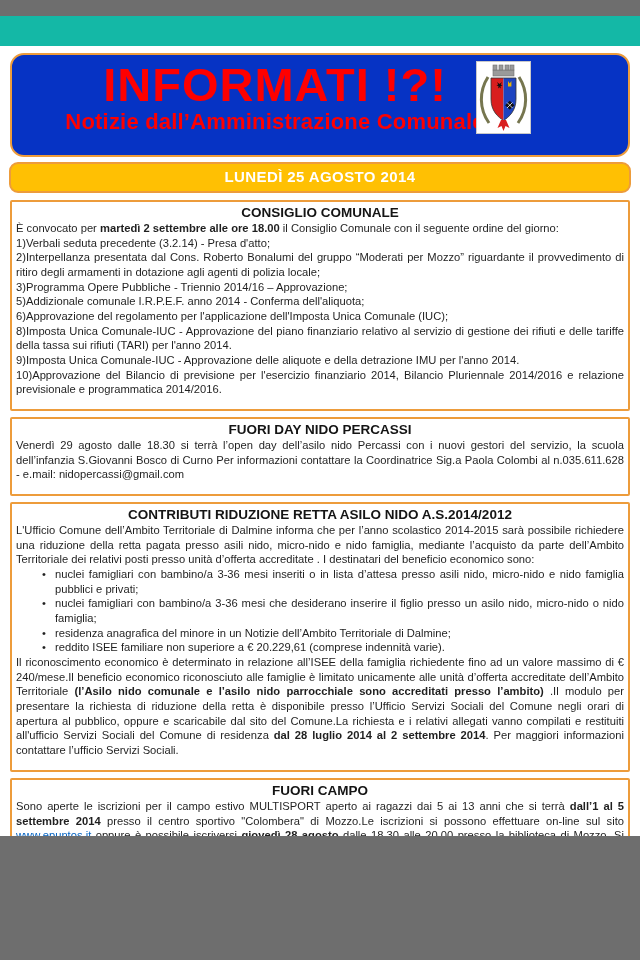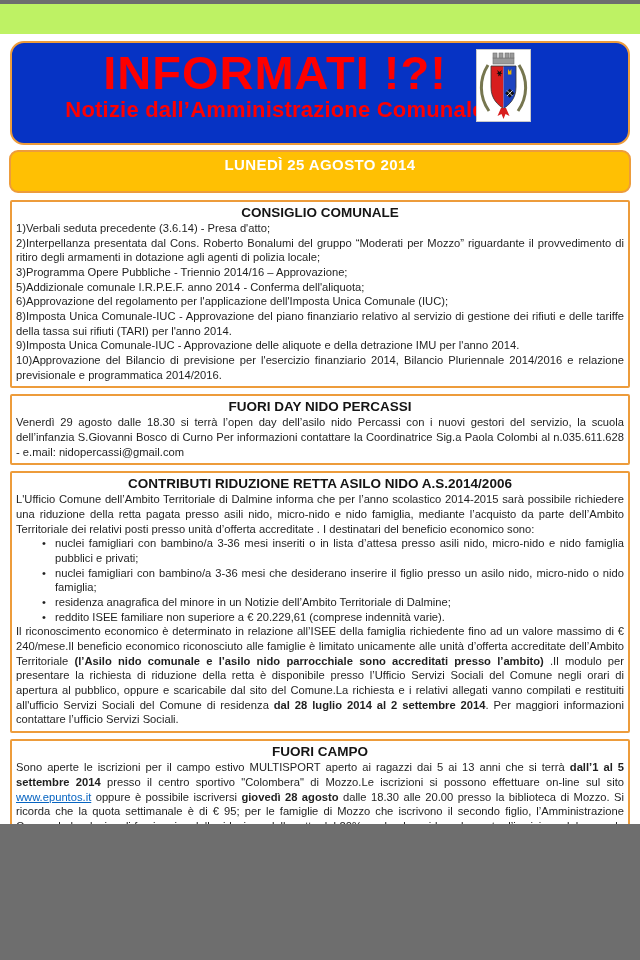--- a/index.html
+++ b/index.html
@@ -1,36 +1,36 @@
 <!DOCTYPE html>
 <html><head>
 <meta charset="utf-8">
 <style>
   * { box-sizing: border-box; margin: 0; padding: 0; }
   html,body { background:#6e6e6e; }
   body { font-family: "Liberation Sans", sans-serif; }
-  .screen { width:640px; height:820px; background:#bef264; overflow:hidden; margin:4px auto; position:relative; }
+  .screen { width:640px; height:820px; background:#14b8a6; overflow:hidden; margin:16px auto; position:relative; }
   .page { position:absolute; top:30px; left:0; width:640px; min-height:908px; background:#ffffff; padding-top:7px; }
 
   
   .masthead { position:relative; margin:0 10px; height:104px; background:#0633c4;
               border:2px solid #ed9c3b; border-radius:14px; }
   .masthead-text { text-align:center; padding:6px 118px 0 28px; }
   .title { color:#fe0000; font-weight:700; font-size:47px; line-height:1.04; letter-spacing:1px; }
   .subtitle { color:#fe0000; font-weight:700; font-size:22px; line-height:1.05; letter-spacing:0.2px; }
   .crest { position:absolute; top:6px; right:97px; width:55px; height:73px; background:#ffffff; }
   .crest svg { display:block; width:55px; height:73px; }
 
   
   .date-banner { margin:5px 9px 7px; background:#ffc003; border:2px solid #ed9c3b; border-radius:9px;
-                 text-align:center; padding:4px 0 17px; }
+                 text-align:center; padding:4px 0 5px; }
   .date-banner span { color:#ffffff; font-weight:700; font-size:15px; letter-spacing:0.4px; }
 
   
-  .box { border:2px solid #ed9c3b; border-radius:2px; margin:0 10px 6px; padding:1px 4px 4px; background:#ffffff; }
+  .box { border:2px solid #ed9c3b; border-radius:2px; margin:0 10px 6px; padding:1px 4px 12px; background:#ffffff; }
   .sec-title { text-align:center; font-size:13.5px; font-weight:700; color:#141414; margin:2px 0 1px; }
   .para { font-size:11.2px; line-height:1.31; color:#1f1f1f; text-align:justify; }
   .b { font-weight:700; }
   .link { color:#0563c1; text-decoration:underline; cursor:pointer; }
   .bullet-row { display:flex; }
   .dot { width:13px; margin-left:26px; font-size:11.2px; line-height:1.31; color:#1f1f1f; }
   .li-text { flex:1; font-size:11.2px; line-height:1.31; color:#1f1f1f; text-align:justify; }
 </style>
 </head>
 <body>
@@ -72,35 +72,36 @@
       </div>
     </header>
 
     <div class="date-banner">
       <span>LUNEDÌ 25 AGOSTO 2014</span>
     </div>
 
     <main id="sections">
         <section class="box">
           <h2 class="sec-title">CONSIGLIO COMUNALE</h2>
-          <div class="para"><span>1)Verbali seduta precedente (3.6.14) - Presa d'atto;</span></div>
+          <div class="para"><span>È convocato per </span><span class="b">martedì 2 settembre alle ore 18.00</span><span> il Consiglio Comunale con il seguente ordine del giorno:</span></div>
+          <div class="para"><span>1)Verbali seduta precedente (3.2.14) - Presa d'atto;</span></div>
           <div class="para"><span>2)Interpellanza presentata dal Cons. Roberto Bonalumi del gruppo “Moderati per Mozzo” riguardante il provvedimento di ritiro degli armamenti in dotazione agli agenti di polizia locale;</span></div>
           <div class="para"><span>3)Programma Opere Pubbliche - Triennio 2014/16 – Approvazione;</span></div>
           <div class="para"><span>5)Addizionale comunale I.R.P.E.F. anno 2014 - Conferma dell'aliquota;</span></div>
           <div class="para"><span>6)Approvazione del regolamento per l'applicazione dell'Imposta Unica Comunale (IUC);</span></div>
           <div class="para"><span>8)Imposta Unica Comunale-IUC - Approvazione del piano finanziario relativo al servizio di gestione dei rifiuti e delle tariffe della tassa sui rifiuti (TARI) per l'anno 2014.</span></div>
           <div class="para"><span>9)Imposta Unica Comunale-IUC - Approvazione delle aliquote e della detrazione IMU per l'anno 2014.</span></div>
           <div class="para"><span>10)Approvazione del Bilancio di previsione per l'esercizio finanziario 2014, Bilancio Pluriennale 2014/2016 e relazione previsionale e programmatica 2014/2016.</span></div>
         </section>
         <section class="box">
           <h2 class="sec-title">FUORI DAY NIDO PERCASSI</h2>
           <div class="para"><span>Venerdì 29 agosto dalle 18.30 si terrà l’open day dell’asilo nido Percassi con i nuovi gestori del servizio, la scuola dell’infanzia S.Giovanni Bosco di Curno Per informazioni contattare la Coordinatrice Sig.a Paola Colombi al n.035.611.628 - e.mail: nidopercassi@gmail.com</span></div>
         </section>
         <section class="box">
-          <h2 class="sec-title">CONTRIBUTI RIDUZIONE RETTA ASILO NIDO A.S.2014/2006</h2>
+          <h2 class="sec-title">CONTRIBUTI RIDUZIONE RETTA ASILO NIDO A.S.2014/2012</h2>
           <div class="para"><span>L'Ufficio Comune dell’Ambito Territoriale di Dalmine informa che per l’anno scolastico 2014-2015 sarà possibile richiedere una riduzione della retta pagata presso asili nido, micro-nido e nido famiglia, mediante l’acquisto da parte dell’Ambito Territoriale dei relativi posti presso unità d’offerta accreditate . I destinatari del beneficio economico sono:</span></div>
           <div class="bullet-row">
             <span class="dot">•</span>
             <div class="li-text"><span>nuclei famigliari con bambino/a 3-36 mesi inseriti o in lista d’attesa presso asili nido, micro-nido e nido famiglia pubblici e privati;</span></div>
           </div>
           <div class="bullet-row">
             <span class="dot">•</span>
             <div class="li-text"><span>nuclei famigliari con bambino/a 3-36 mesi che desiderano inserire il figlio presso un asilo nido, micro-nido o nido famiglia;</span></div>
           </div>
           <div class="bullet-row">

